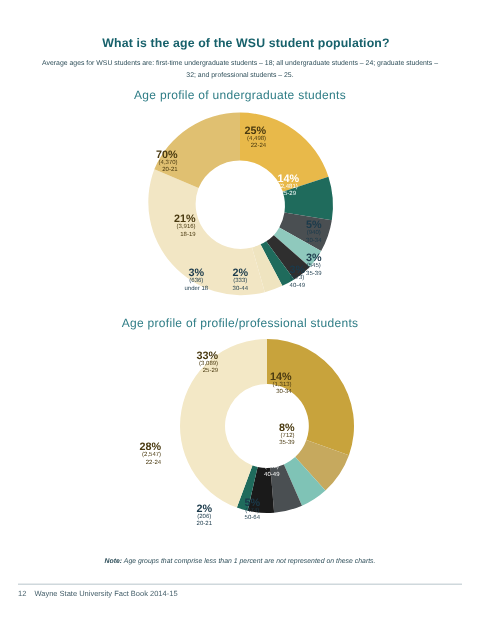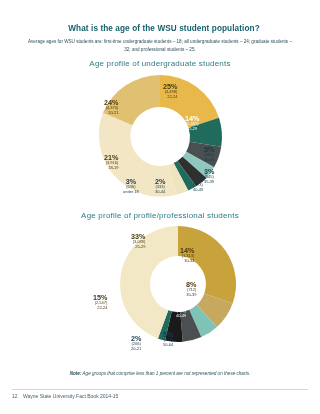--- a/index.html
+++ b/index.html
@@ -108,26 +108,26 @@
       </g>
     </svg>
 
     <div class="lbl onlight" style="left:163px;top:13px;">
       <span class="pct">25%</span>
       <span class="n">(4,498)</span>
       <span class="rng">22-24</span>
     </div>
 
     <div class="lbl onlight" style="left:104px;top:29px;">
-      <span class="pct">24%</span>
+      <span class="pct">70%</span>
       <span class="n">(4,370)</span>
       <span class="rng">20-21</span>
     </div>
 
-    <div class="lbl onlight" style="left:104px;top:72px;margin-top:12px;">
+    <div class="lbl onlight" style="left:116px;top:72px;">
       <span class="pct">21%</span>
       <span class="n">(3,916)</span>
       <span class="rng">18-19</span>
     </div>
 
     <div class="lbl onteal" style="left:185px;top:45px;">
       <span class="pct">14%</span>
       <span class="n">(2,481)</span>
       <span class="rng">25-29</span>
     </div>
@@ -203,21 +203,21 @@
       <span class="rng">35-39</span>
     </div>
 
     <div class="lbl onteal" style="left:176px;top:80px;">
       <span class="pct">9%</span>
       <span class="n">(846)</span>
       <span class="rng">40-49</span>
     </div>
 
     <div class="lbl onlight" style="left:93px;top:72px;">
-      <span class="pct">15%</span>
+      <span class="pct">28%</span>
       <span class="n">(2,547)</span>
       <span class="rng">22-24</span>
     </div>
 
     <div class="lbl outside" style="left:163px;top:109px;">
       <span class="pct">5%</span>
       <span class="n">(474)</span>
       <span class="rng">50-64</span>
     </div>
 

